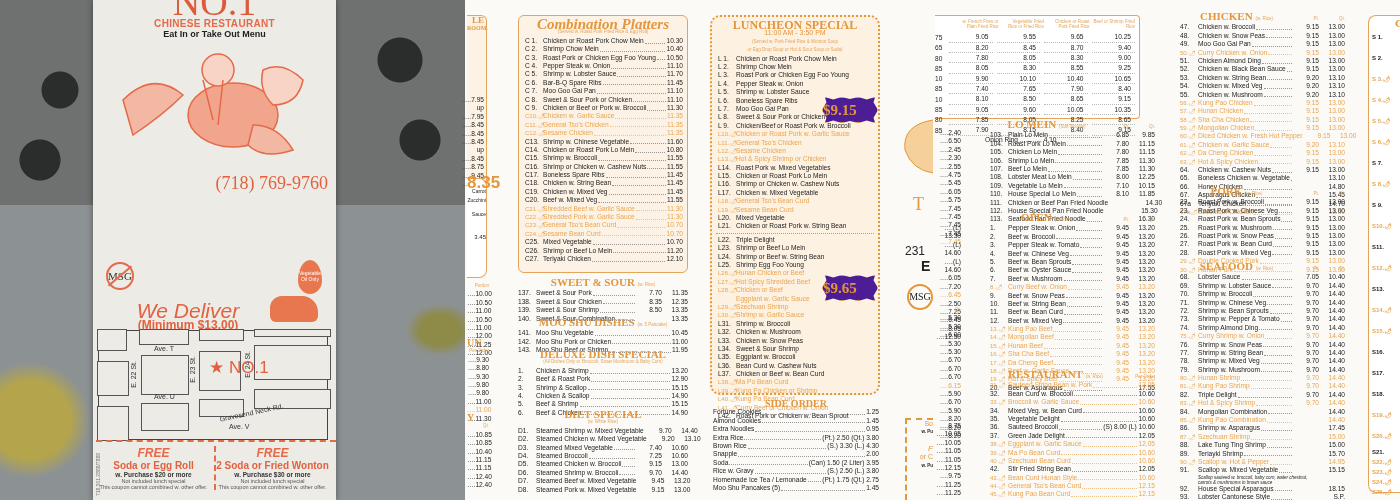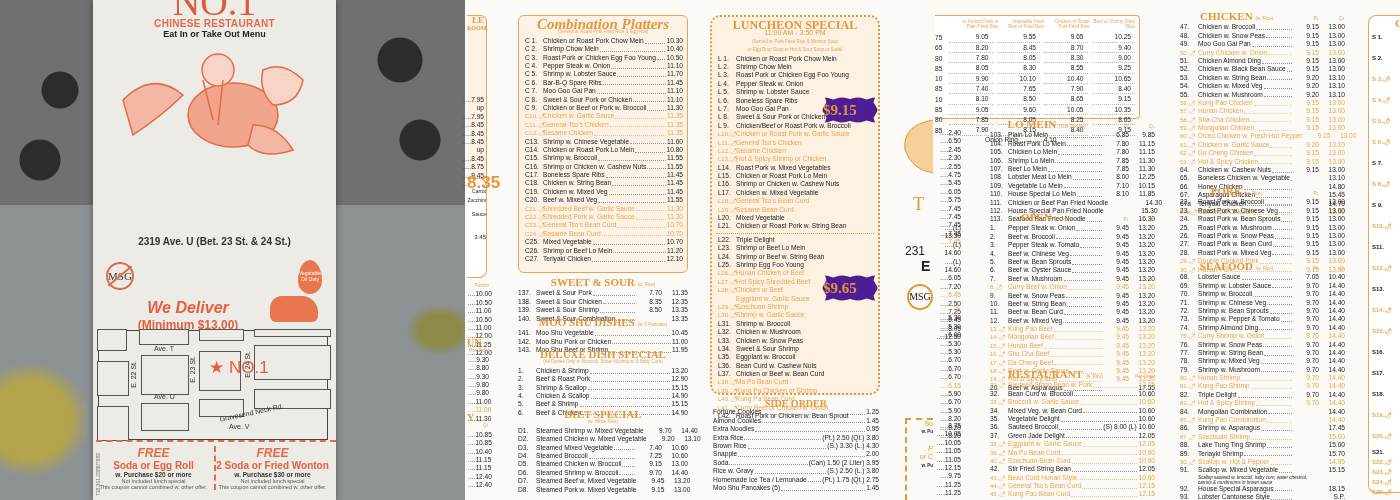--- a/index.html
+++ b/index.html
@@ -18,21 +18,21 @@
 .cover .sub{position:absolute;top:18px;left:0;right:0;font-weight:bold;font-size:10px;letter-spacing:.3px}
 .cover .eat{position:absolute;top:29px;left:0;right:0;font-weight:bold;font-size:9px;color:#222}
 .cover .art{position:absolute;top:40px;left:10px;width:225px;height:130px}
 .cover .tel{position:absolute;top:174px;left:32px;right:8px;text-align:right;font-family:"Liberation Serif",serif;font-size:18px;line-height:19px;color:#e2613f}
 .cover .addr{position:absolute;top:235px;left:0;right:0;font-weight:bold;font-size:10px;color:#333;line-height:13px}
 .cover .msg{position:absolute;top:262px;left:13px;width:28px;height:28px;border:2px solid #e56a4a;border-radius:50%;font-family:"Liberation Serif",serif;font-size:11px;line-height:24px;color:#333}
 .cover .msg:after{content:"";position:absolute;left:-3px;top:11px;width:30px;height:2px;background:#e56a4a;transform:rotate(-40deg)}
 .cover .hours{position:absolute;top:262px;left:50px;width:150px;font-size:9px;line-height:10px;color:#444}
 .cover .hours .h1{color:#e56a4a;font-weight:bold}
 .cover .oil{position:absolute;top:260px;left:205px;width:24px;height:34px;background:#e8764e;border-radius:50% 50% 50% 50%/60% 60% 40% 40%;color:#fff;font-size:5px;line-height:6px;padding-top:10px}
-.cover .deliver{position:absolute;top:299px;left:10px;width:170px;font-weight:bold;font-style:italic;font-size:16px;color:#e2613f}
+.cover .deliver{position:absolute;top:299px;left:10px;width:170px;font-weight:normal;font-style:italic;font-size:21px;color:#e2613f}
 .cover .minimum{position:absolute;top:318px;left:20px;width:150px;font-weight:bold;font-size:12px;color:#e2613f}
 .cover .car{position:absolute;top:296px;left:177px;width:48px;height:26px;background:#e8764e;border-radius:12px 16px 6px 6px}
 .cover .map{position:absolute;top:330px;left:5px;width:230px;height:110px;border:1.5px solid #444;background:#ecebe6}
 .map .blk{position:absolute;border:1.2px solid #555;background:#ecebe6}
 .map .lbl{position:absolute;font-size:7px;color:#333}
 .map .star{position:absolute;color:#e2613f;font-weight:normal;font-size:17px}
 .cover .coupons{position:absolute;top:440px;left:3px;right:0;height:60px;border-top:2px dashed #e56a4a}
 .coupon{position:absolute;top:4px;width:115px;text-align:center}
 .coupon .f{font-style:italic;font-weight:bold;font-size:12px;color:#e56a4a}
 .coupon .t{font-weight:bold;font-size:10px;color:#e2613f}
@@ -75,23 +75,23 @@
       <g fill="none" stroke="#e56a4a" stroke-width="1.5">
         <ellipse cx="130" cy="75" rx="45" ry="32" fill="#f0a58c"></ellipse>
         <path d="M20 60 Q50 30 80 55 Q60 75 30 95 Z" fill="#f3b8a3"></path>
         <circle cx="115" cy="30" r="16" fill="#f7d4c6"></circle>
         <path d="M160 30 q20 -10 40 10 q-5 25 -30 25 q-15 -15 -10 -35z" fill="#f7d4c6"></path>
         <path d="M150 85 q25 0 40 25 q-30 10 -45 -5z" fill="#f3b8a3"></path>
         <path d="M100 40 l10 40 M120 40 l-5 45"></path>
       </g>
     </svg>
     <div class="tel">
+      <div>(718) 769-9760</div>
     </div>
     <div class="addr">
-      <div>2319 Ave. U (Bet. 23 St. &amp; 24 St.)</div>
     </div>
     <div class="msg">MSG</div>
     <div class="oil">Vegetable Oil Only</div>
     <div class="deliver">We Deliver</div>
     <div class="minimum">(Minimum $13.00)</div>
     <div class="car"></div>
     <div class="map">
       <div class="blk" style="left:-2px;top:-2px;width:30px;height:22px"></div>
       <div class="blk" style="left:40px;top:-2px;width:50px;height:16px"></div>
       <div class="blk" style="left:100px;top:-2px;width:45px;height:12px"></div>

